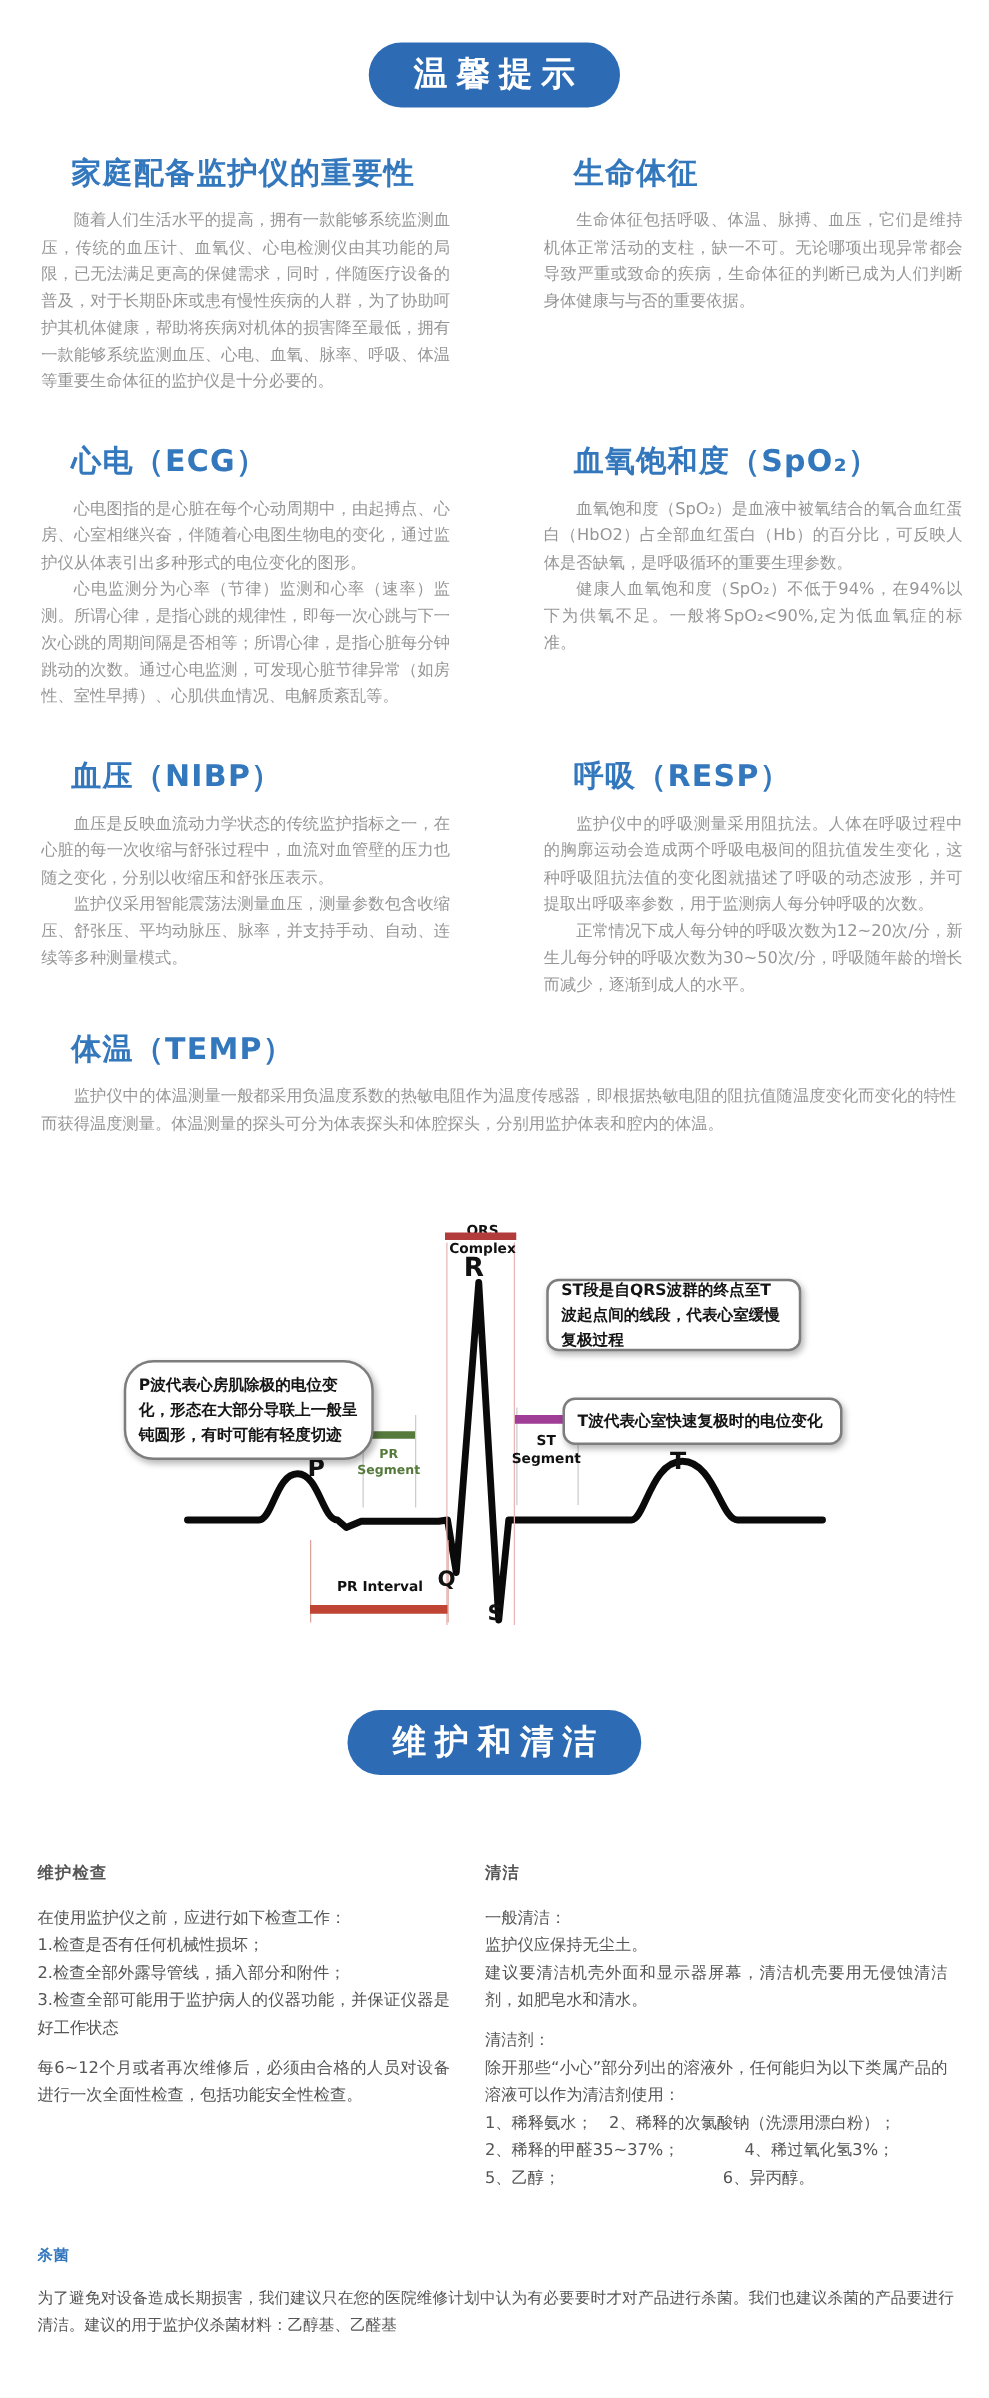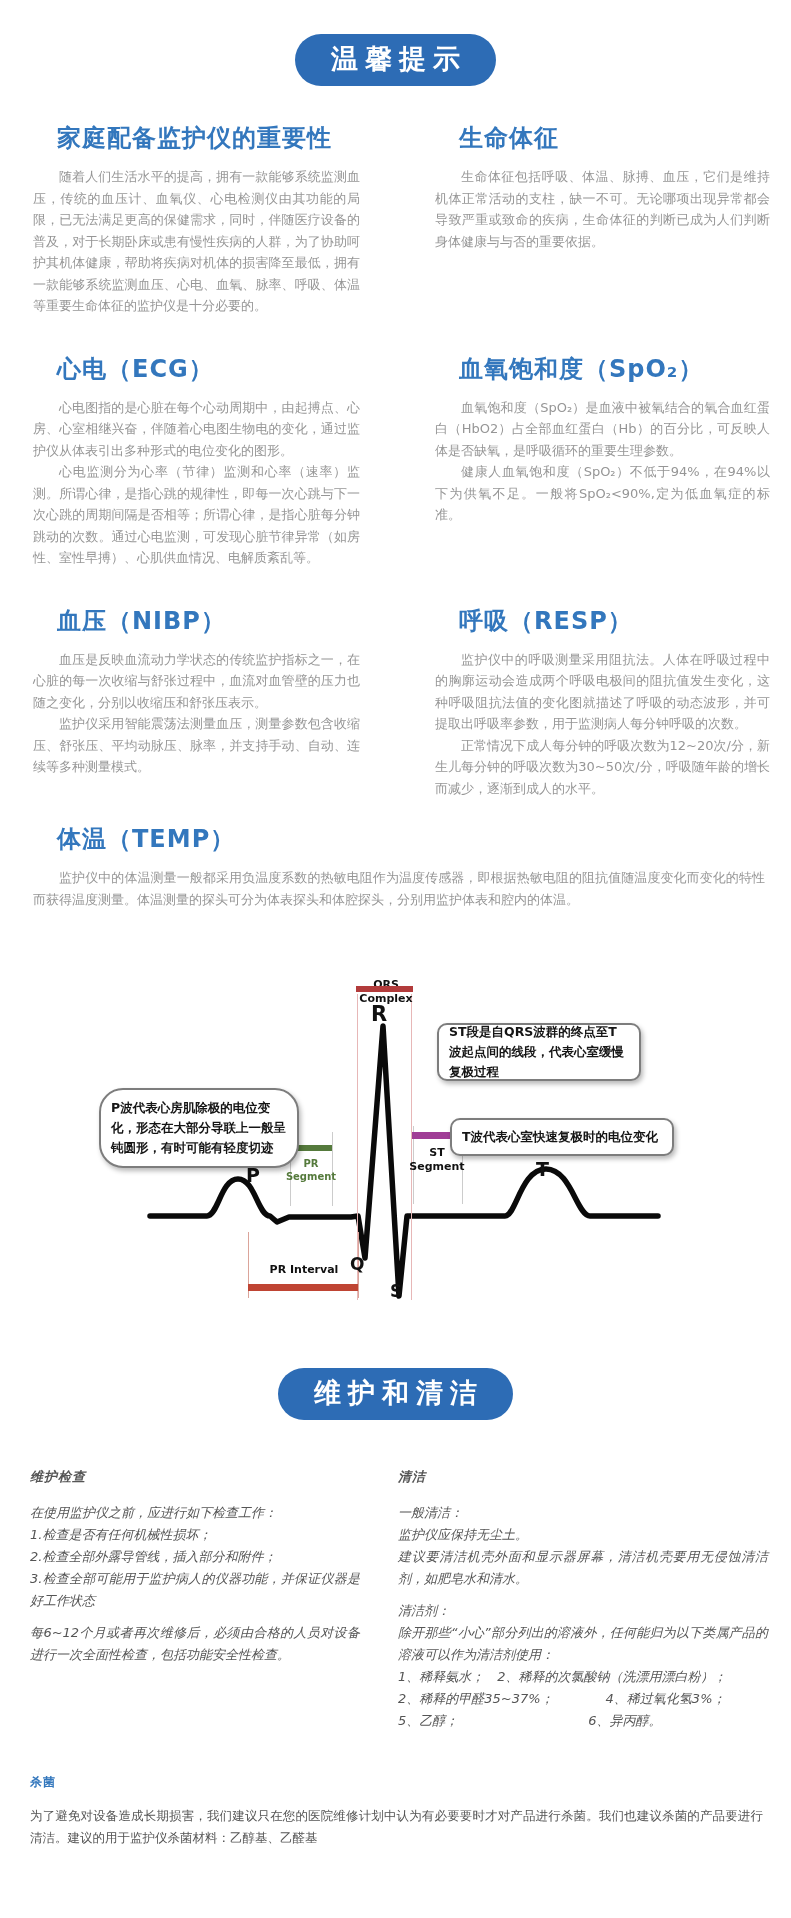--- a/index.html
+++ b/index.html
@@ -6,21 +6,21 @@
   body { background:#f4f4f4; font-family:"DejaVu Sans","Liberation Sans",sans-serif; }
   .page { position:relative; width:791px; min-height:1918px; margin:0 auto; background:#ffffff; overflow:hidden; }
 
   .badge-row { text-align:center; }
   .badge-row.first { padding-top:34px; }
   .badge { display:inline-block; background:#2d6cb5; color:#ffffff; font-size:27px; font-weight:700;
            letter-spacing:7px; padding:7px 29px 9px 36px; border-radius:27px; }
 
   .two-col { display:grid; grid-template-columns:327px 335px; justify-content:space-between;
              padding:0 21px 0 33px; margin-top:36px; }
-  .two-col.bottom { grid-template-columns:330px 370px; padding:0 23px 0 30px; margin-top:46px;font-style:italic; }
+  .two-col.bottom { grid-template-columns:330px 370px; padding:0 33px 0 30px; margin-top:68px; }
 
   .sec-title { color:#3377bd; font-size:24px; font-weight:700; letter-spacing:1px; margin:0 0 12px 24px; }
   .sec-body p { font-size:13px; line-height:21.5px; color:#969696; text-align:justify; text-indent:2em; }
 
   .full-sec { padding:0 26px 0 33px; margin-top:24px; }
   .full-sec .sec-body p { text-indent:2em; }
 
   
   .diagram { position:relative; height:392px; margin-top:26px; }
   .diagram svg.trace { position:absolute; left:0; top:0; }

